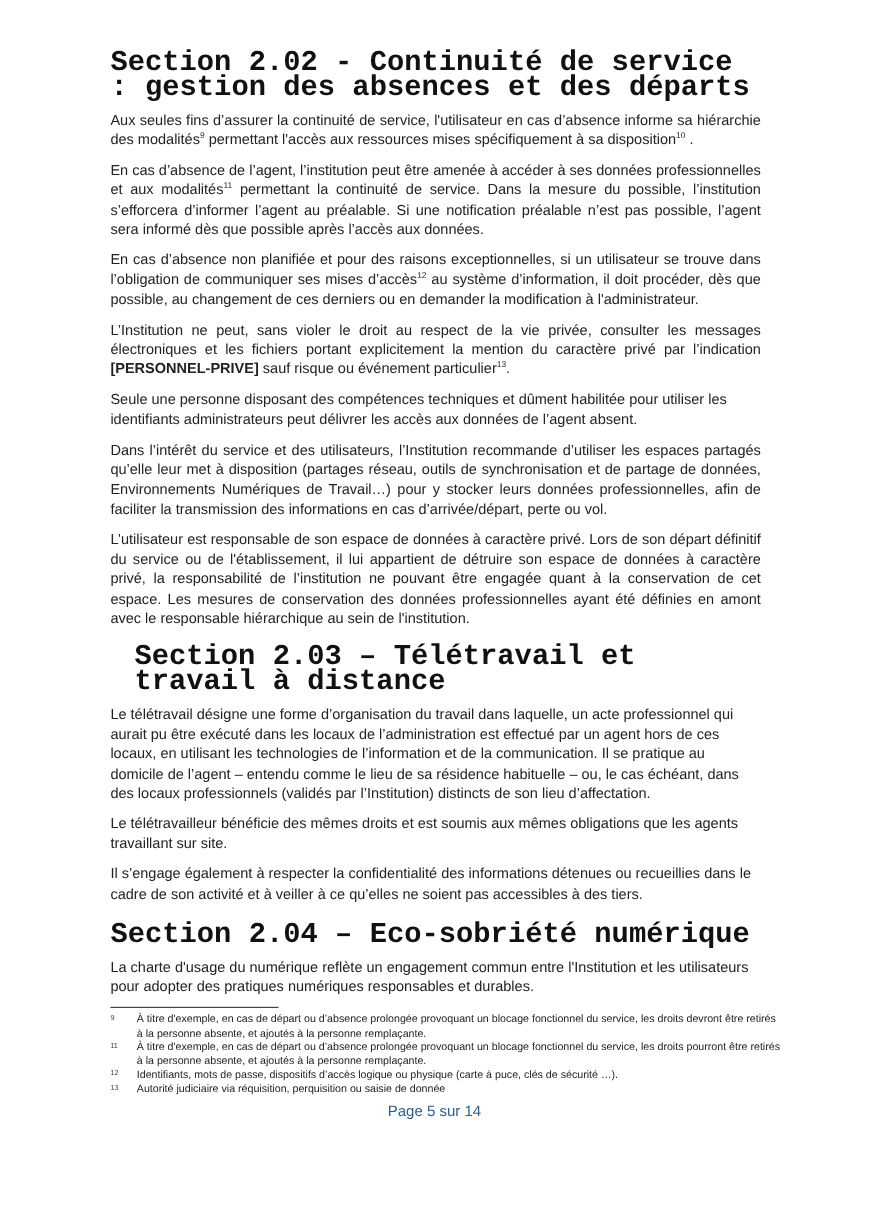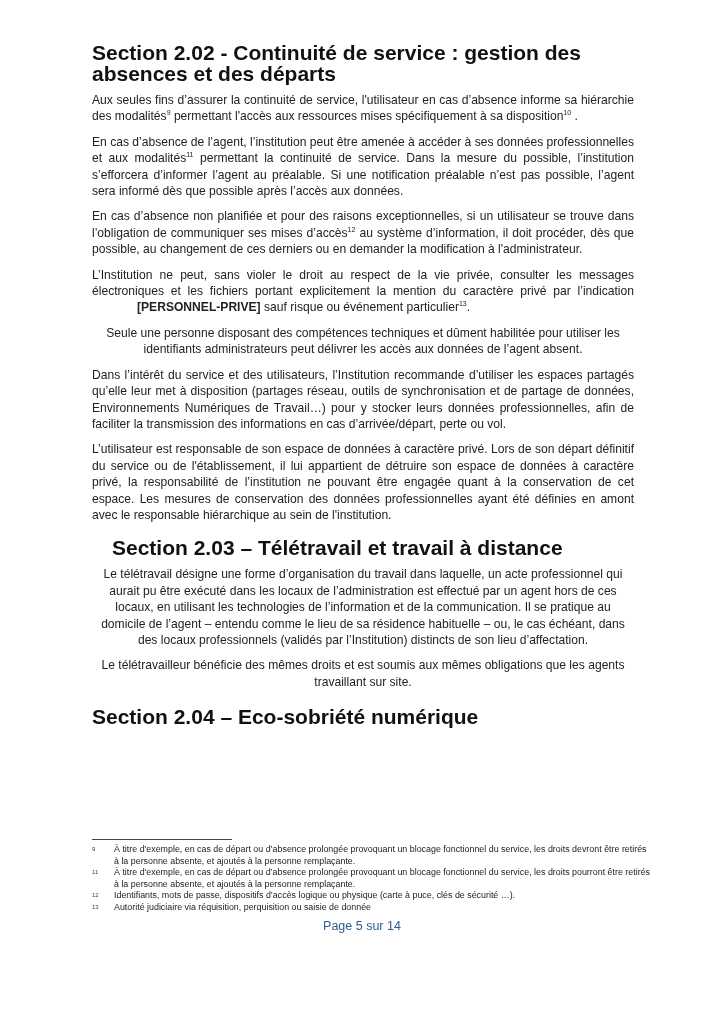--- a/index.html
+++ b/index.html
@@ -2,31 +2,31 @@
 <html><head>
 <meta charset="utf-8">
 <style>
   html, body { margin: 0; padding: 0; background: #ffffff; }
   body {
     width: 724px; height: 1024px; position: relative; overflow: hidden;
     font-family: "Liberation Sans", sans-serif; color: #1d1d1d;
   }
   .page { position: absolute; left: 92px; top: 42px; width: 542px; }
   h2 {
-    font-family: Liberation Sans, sans-serif;
-    font-weight: bold; font-size: 21px; line-height: 21px;
+    font-family: Liberation Mono, monospace;
+    font-weight: bold; font-size: 24px; line-height: 21px;
     margin: 0 0 8px 0; color: #111;
   }
   p {
     font-size: 12.1px; line-height: 16.4px; margin: 0 0 9px 0;
     text-align: justify; color: #222;
   }
-  p.left { text-align: center; }
+  p.left { text-align: left; }
   sup { font-size: 7px; line-height: 0; vertical-align: 5px; }
-  .bold { font-weight: bold; margin-left: 45px; }
+  .bold { font-weight: bold; }
   .sec2 { margin-top: 14px; margin-left: 20px; }
   .sec3 { margin-top: 16px; }
   .fn-rule { position: absolute; left: 92px; top: 839px; width: 140px; height: 1px; background: #444; }
   .footnotes { position: absolute; left: 92px; top: 844px; width: 560px; }
   .fn { display: flex; font-size: 8.9px; line-height: 11.6px; color: #222; }
   .fn .num { width: 22px; flex: none; font-size: 6px; line-height: 10px; color: #444; }
   .fn .txt { flex: 1; }
   .page-num {
     position: absolute; top: 919px; left: 0; width: 724px; text-align: center;
     font-size: 12.5px; color: #2c5d8f;
@@ -52,23 +52,25 @@
   <p>Dans l’intérêt du service et des utilisateurs, l’Institution recommande d’utiliser les espaces partagés qu’elle leur met à disposition (partages réseau, outils de synchronisation et de partage de données, Environnements Numériques de Travail…) pour y stocker leurs données professionnelles, afin de faciliter la transmission des informations en cas d’arrivée/départ, perte ou vol.</p>
 
   <p>L’utilisateur est responsable de son espace de données à caractère privé. Lors de son départ définitif du service ou de l'établissement, il lui appartient de détruire son espace de données à caractère privé, la responsabilité de l’institution ne pouvant être engagée quant à la conservation de cet espace. Les mesures de conservation des données professionnelles ayant été définies en amont avec le responsable hiérarchique au sein de l'institution.</p>
 
   <h2 class="sec2">Section 2.03 – Télétravail et travail à distance</h2>
 
   <p class="left">Le télétravail désigne une forme d’organisation du travail dans laquelle, un acte professionnel qui aurait pu être exécuté dans les locaux de l’administration est effectué par un agent hors de ces locaux, en utilisant les technologies de l’information et de la communication. Il se pratique au domicile de l’agent – entendu comme le lieu de sa résidence habituelle – ou, le cas échéant, dans des locaux professionnels (validés par l’Institution) distincts de son lieu d’affectation.</p>
 
   <p class="left">Le télétravailleur bénéficie des mêmes droits et est soumis aux mêmes obligations que les agents travaillant sur site.</p>
 
+  <p class="left">Il s’engage également à respecter la confidentialité des informations détenues ou recueillies dans le cadre de son activité et à veiller à ce qu’elles ne soient pas accessibles à des tiers.</p>
 
   <h2 class="sec3">Section 2.04 – Eco-sobriété numérique</h2>
 
+  <p class="left">La charte d'usage du numérique reflète un engagement commun entre l'Institution et les utilisateurs pour adopter des pratiques numériques responsables et durables.</p>
 </div>
 
 <div class="fn-rule"></div>
 
 <div class="footnotes">
   <div class="fn">
     <span class="num">9</span>
     <span class="txt">À titre d'exemple, en cas de départ ou d’absence prolongée provoquant un blocage fonctionnel du service,  les droits devront être retirés à la personne absente, et ajoutés à la personne remplaçante.</span>
   </div>
   <div class="fn">

